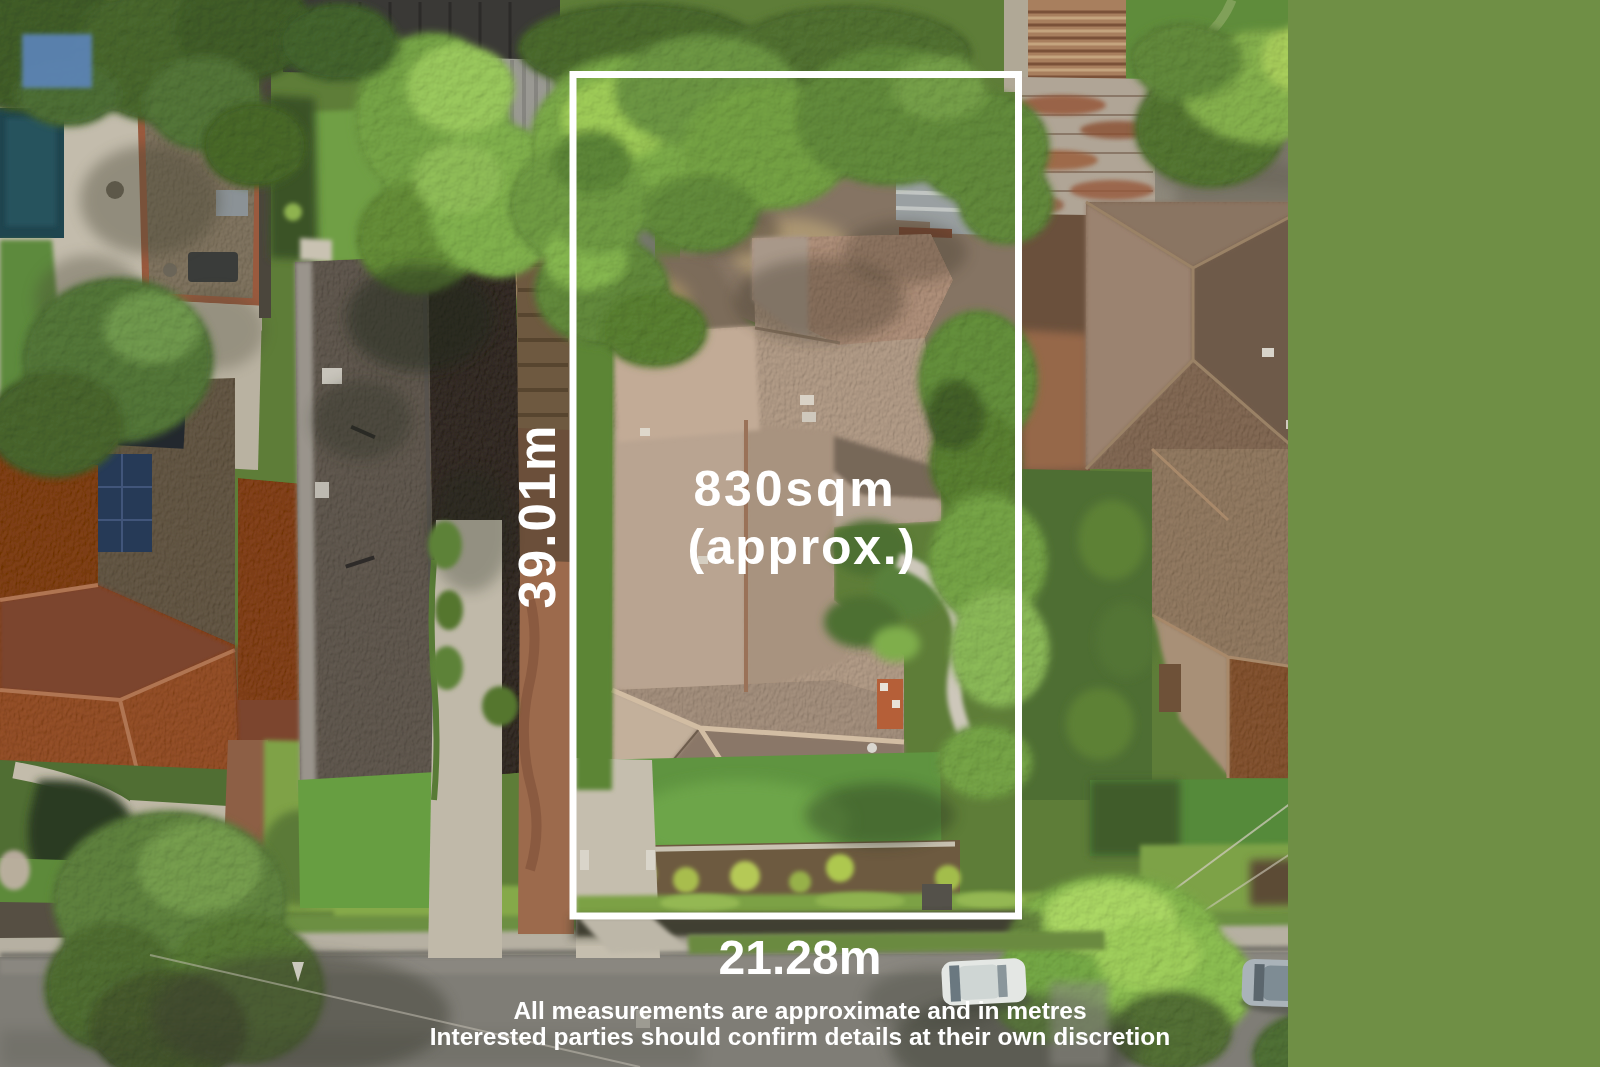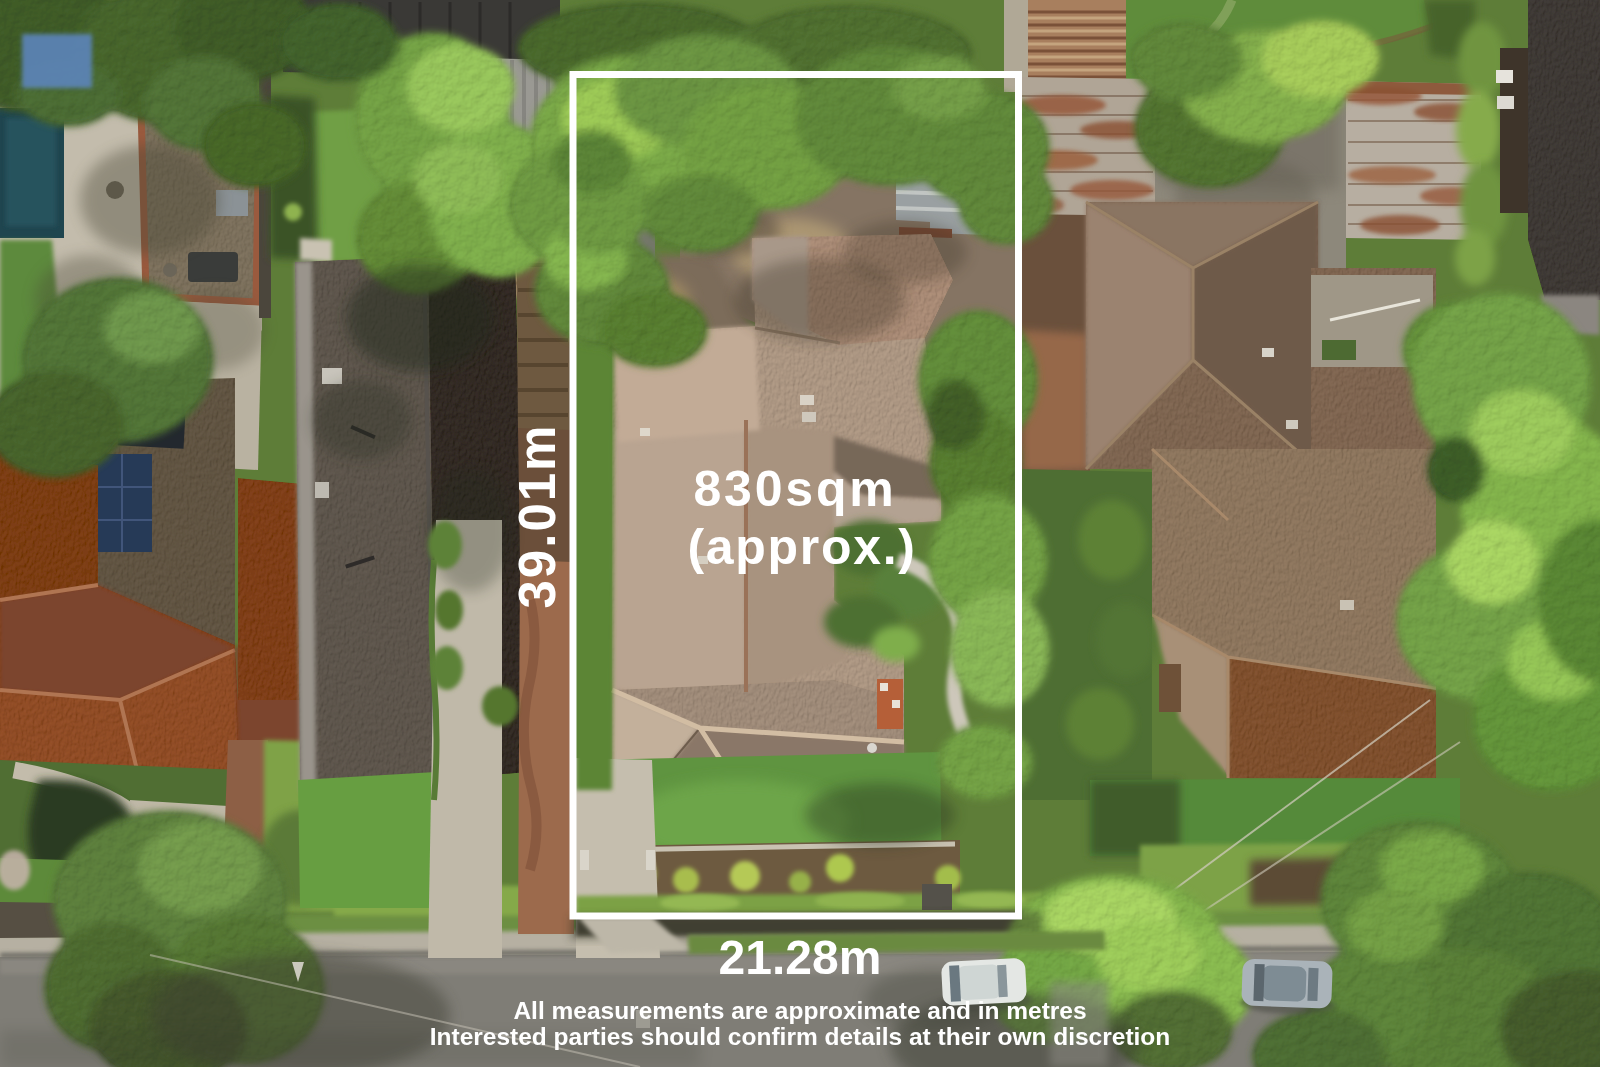--- a/index.html
+++ b/index.html
@@ -1,16 +1,16 @@
 <!DOCTYPE html>
 <html><head>
 <meta charset="utf-8">
 <style>
   html,body{margin:0;padding:0;background:#6f8f45;}
-  .stage{position:relative;width:1600px;height:1067px;overflow:hidden;}
+  .stage{position:relative;width:1288px;height:1067px;overflow:hidden;}
   svg{display:block}
   text{font-family:"Liberation Sans", sans-serif;}
 </style>
 </head>
 <body>
 <div class="stage">
 <svg width="1600" height="1067" viewBox="0 0 1600 1067" xmlns="http://www.w3.org/2000/svg">
 <defs>
   <filter id="b2" x="-20%" y="-20%" width="140%" height="140%">
           <feGaussianBlur stdDeviation="2"></feGaussianBlur>

